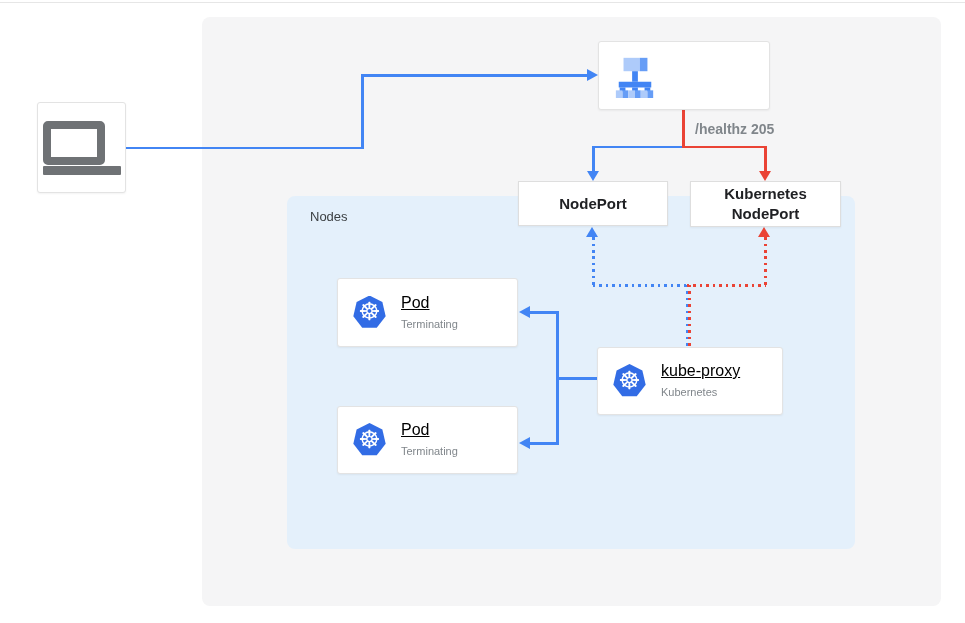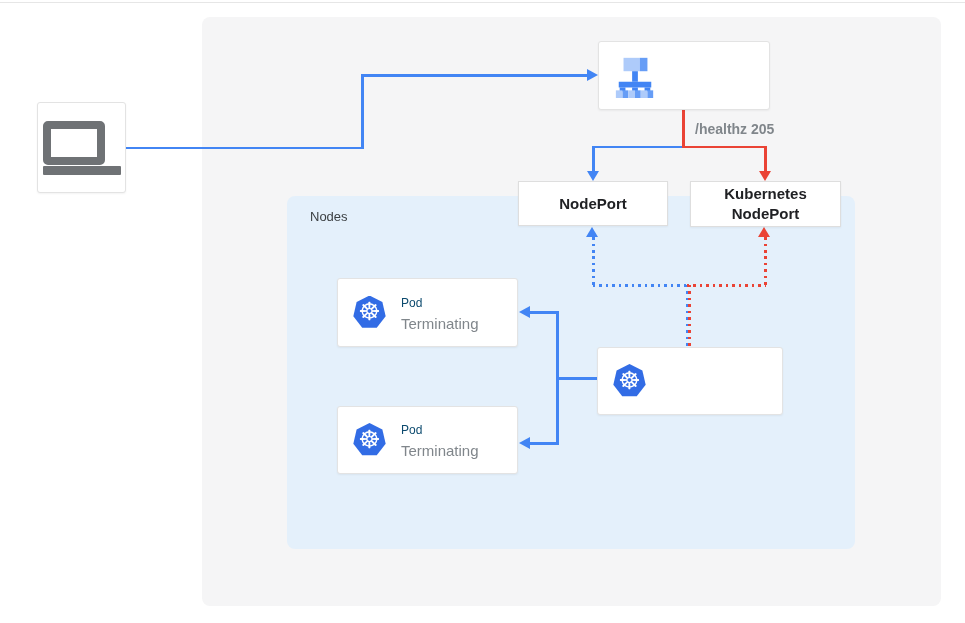--- a/index.html
+++ b/index.html
@@ -39,22 +39,22 @@
     display:flex; flex-direction:column; align-items:center; justify-content:center;
     font-size:15px; font-weight:bold; color:#202124; text-align:center; line-height:20px; }
   .nodeport-box { left:518px; top:181px; width:150px; height:45px; }
   .healthcheck-box { left:690px; top:181px; width:151px; height:46px; }
 
   .entity-card { display:flex; align-items:center; padding-left:15px; }
   .pod1-card { left:337px; top:278px; width:181px; height:69px; }
   .pod2-card { left:337px; top:406px; width:181px; height:68px; }
   .kproxy-card { left:597px; top:347px; width:186px; height:68px; }
   .entity-text { margin-left:15px; }
-  .entity-title { font-size:12px; color:#0c4a6e; line-height:22px; }
-  .entity-sub { font-size:15px; color:var(--muted-text); line-height:20px; }
+  .entity-title { font-size:16px; color:#000000; line-height:22px;text-decoration:underline; }
+  .entity-sub { font-size:11px; color:var(--muted-text); line-height:20px; }
 
   .k8s-badge {
     width:33px; height:34px; background:var(--k8s-blue); flex:0 0 auto;
     clip-path:polygon(50% 0%, 89% 19%, 99% 61%, 72% 95%, 28% 95%, 1% 61%, 11% 19%);
     display:flex; align-items:center; justify-content:center;
   }
   .k8s-glyph { color:#ffffff; font-size:25px; line-height:1;
     font-family:"DejaVu Sans", sans-serif; transform:translateY(-1px); }
 
   .line { position:absolute; z-index:2; }
@@ -172,15 +172,19 @@
     <div class="entity-text">
       <div class="entity-title">Pod</div>
       <div class="entity-sub">Terminating</div>
     </div>
   </div>
 
   <div class="card entity-card kproxy-card">
     <div class="k8s-badge">
       <span class="k8s-glyph">☸</span>
     </div>
+    <div class="entity-text">
+      <div class="entity-title">kube-proxy</div>
+      <div class="entity-sub">Kubernetes</div>
+    </div>
   </div>
 
 </div>
 
 </body></html>

